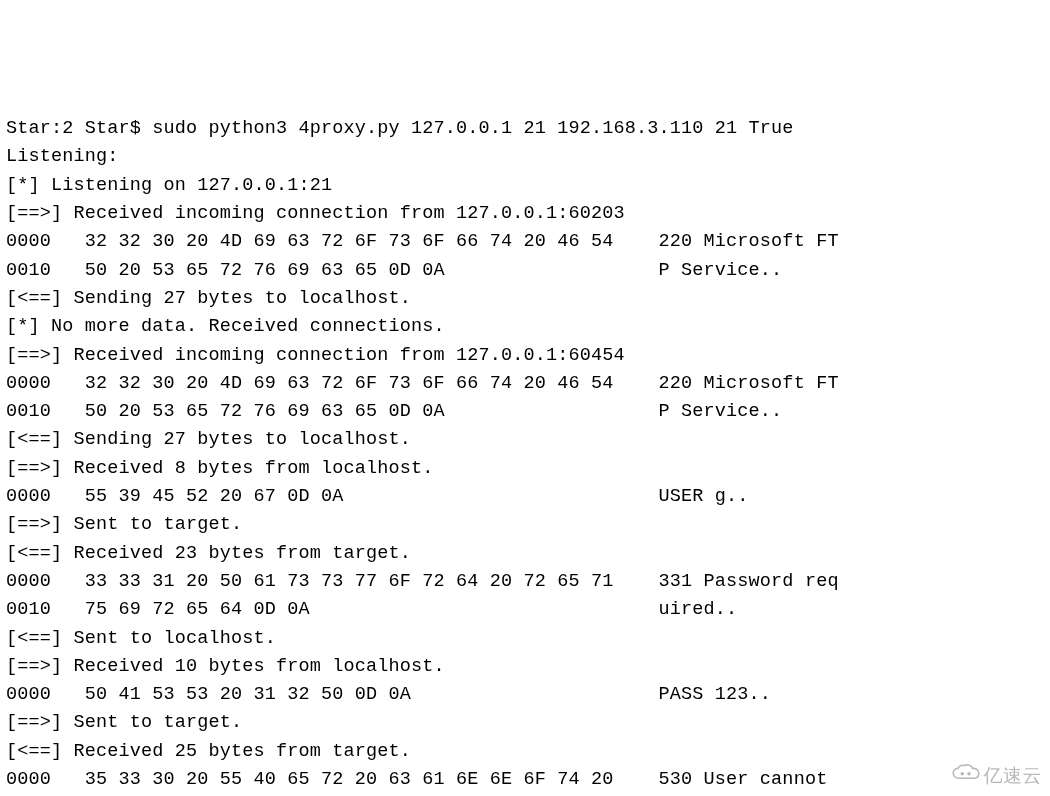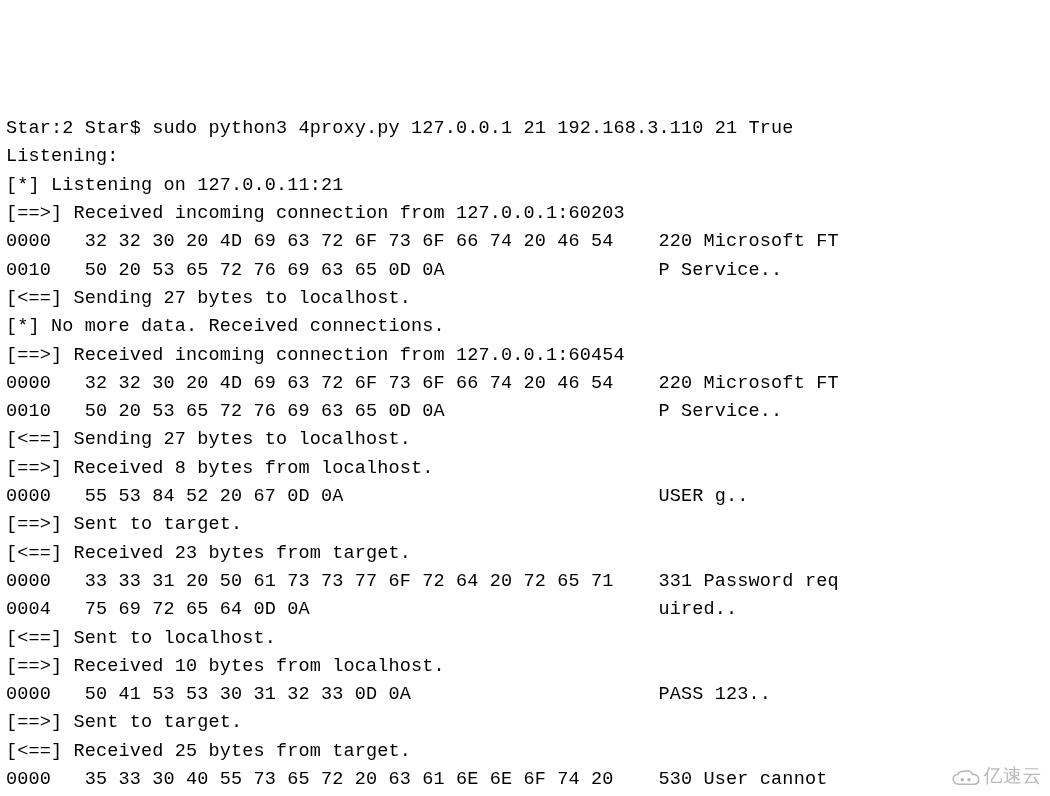--- a/index.html
+++ b/index.html
@@ -22,62 +22,62 @@
       letter-spacing: 0.15px;
     }
     .terminal {
       font-family: inherit;
     }
     .watermark {
       position: absolute;
       bottom: 6px;
       right: 8px;
       display: flex;
-      align-items: flex-end;
+      align-items: flex-start;
       gap: 3px;
       color: #b8b8b8;
       font-family: "Helvetica Neue", Arial, sans-serif;
       font-size: 19px;
       letter-spacing: 0.5px;
       user-select: none;
     }
     .watermark svg {
       width: 30px;
       height: 22px;
     }
   </style>
 </head>
 <body>
 
 
 
 <div class="terminal"><span>Star:2 Star$ sudo python3 4proxy.py 127.0.0.1 21 192.168.3.110 21 True</span>
 <span>Listening:</span>
-<span>[*] Listening on 127.0.0.11:21</span>
+<span>[*] Listening on 127.0.0.1:21</span>
 <span>[==&gt;] Received incoming connection from 127.0.0.1:60203</span>
 <span>0000   32 32 30 20 4D 69 63 72 6F 73 6F 66 74 20 46 54    220 Microsoft FT</span>
 <span>0010   50 20 53 65 72 76 69 63 65 0D 0A                   P Service..</span>
 <span>[&lt;==] Sending 27 bytes to localhost.</span>
 <span>[*] No more data. Received connections.</span>
 <span>[==&gt;] Received incoming connection from 127.0.0.1:60454</span>
 <span>0000   32 32 30 20 4D 69 63 72 6F 73 6F 66 74 20 46 54    220 Microsoft FT</span>
 <span>0010   50 20 53 65 72 76 69 63 65 0D 0A                   P Service..</span>
 <span>[&lt;==] Sending 27 bytes to localhost.</span>
 <span>[==&gt;] Received 8 bytes from localhost.</span>
-<span>0000   55 53 84 52 20 67 0D 0A                            USER g..</span>
+<span>0000   55 39 45 52 20 67 0D 0A                            USER g..</span>
 <span>[==&gt;] Sent to target.</span>
 <span>[&lt;==] Received 23 bytes from target.</span>
 <span>0000   33 33 31 20 50 61 73 73 77 6F 72 64 20 72 65 71    331 Password req</span>
-<span>0004   75 69 72 65 64 0D 0A                               uired..</span>
+<span>0010   75 69 72 65 64 0D 0A                               uired..</span>
 <span>[&lt;==] Sent to localhost.</span>
 <span>[==&gt;] Received 10 bytes from localhost.</span>
-<span>0000   50 41 53 53 30 31 32 33 0D 0A                      PASS 123..</span>
+<span>0000   50 41 53 53 20 31 32 50 0D 0A                      PASS 123..</span>
 <span>[==&gt;] Sent to target.</span>
 <span>[&lt;==] Received 25 bytes from target.</span>
-<span>0000   35 33 30 40 55 73 65 72 20 63 61 6E 6E 6F 74 20    530 User cannot</span>
+<span>0000   35 33 30 20 55 40 65 72 20 63 61 6E 6E 6F 74 20    530 User cannot</span>
 
 
 
 </div>
 
 <div class="watermark">
   <svg viewBox="0 0 40 24" fill="none" stroke="#b8b8b8" stroke-width="2.2">
     <path d="M11 19 C5 19 3 15 3 12 C3 8 6 6 9 6 C10 3 14 1 18 2 C21 0 27 1 29 6 C34 5 37 9 37 13 C37 17 34 19 30 19 Z"></path>
     <circle cx="15" cy="13" r="2.4" fill="#b8b8b8" stroke="none"></circle>
     <circle cx="24" cy="13" r="2.4" fill="#b8b8b8" stroke="none"></circle>

